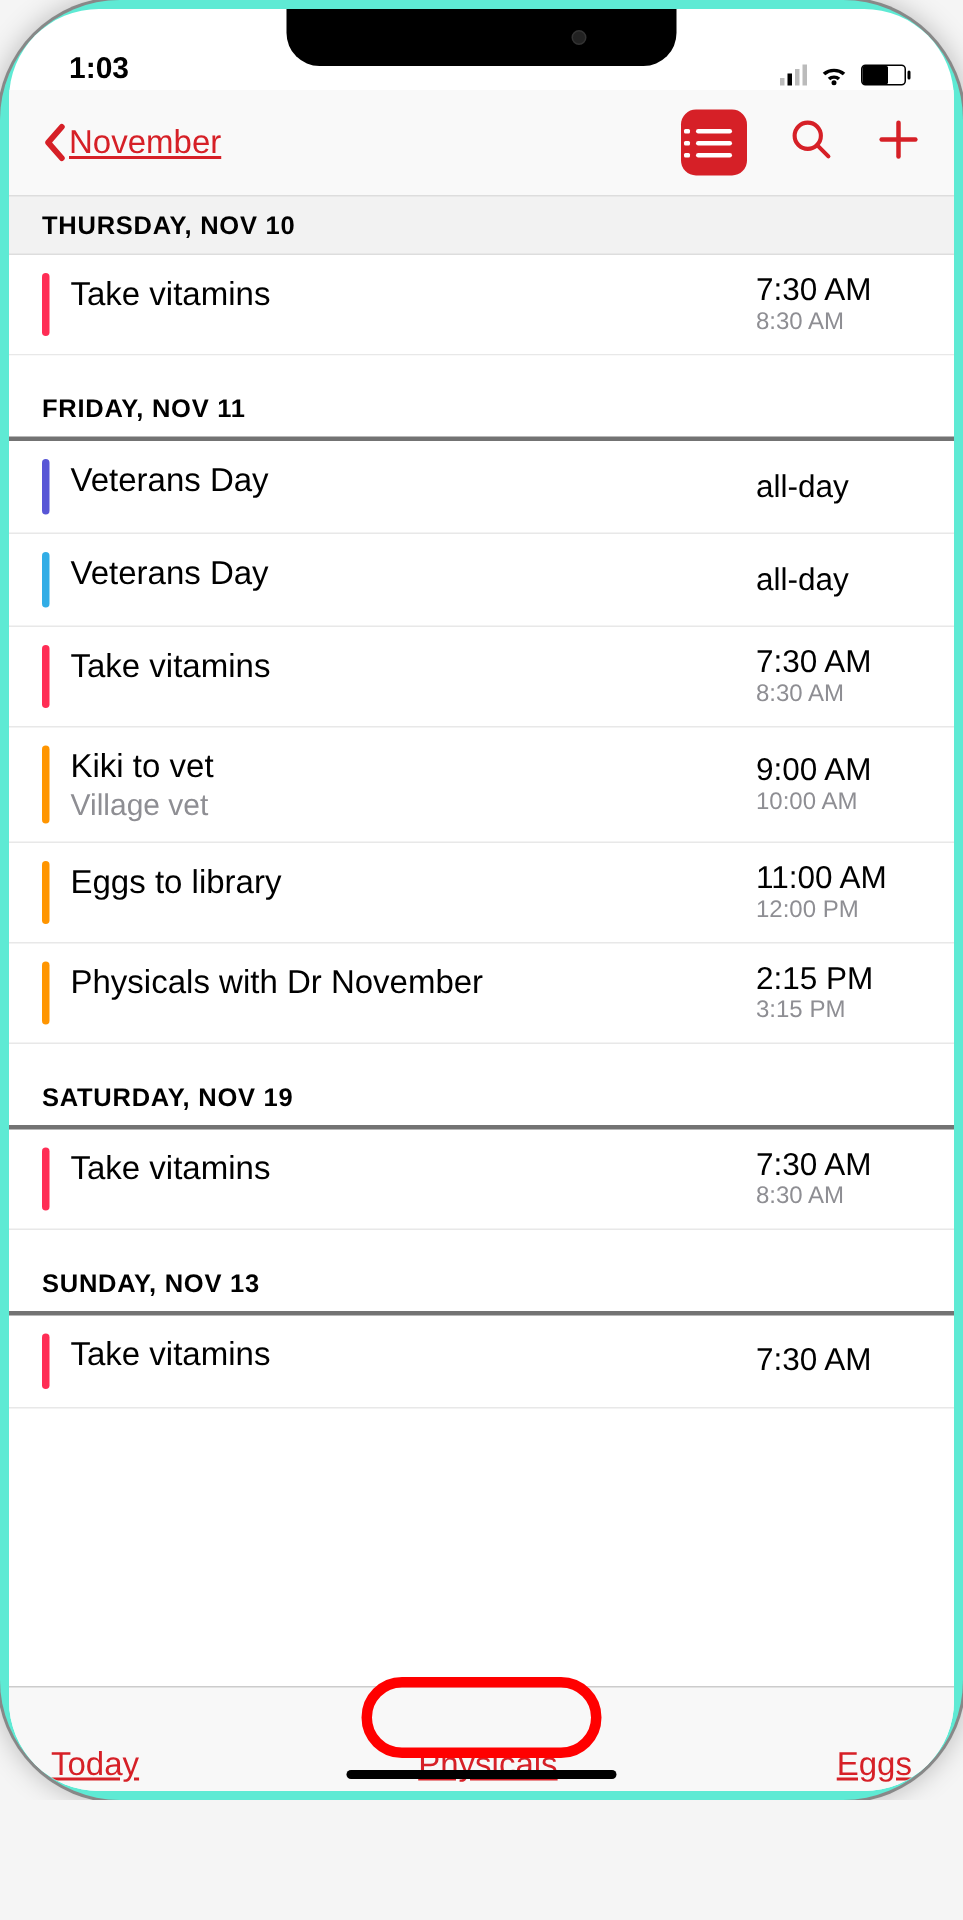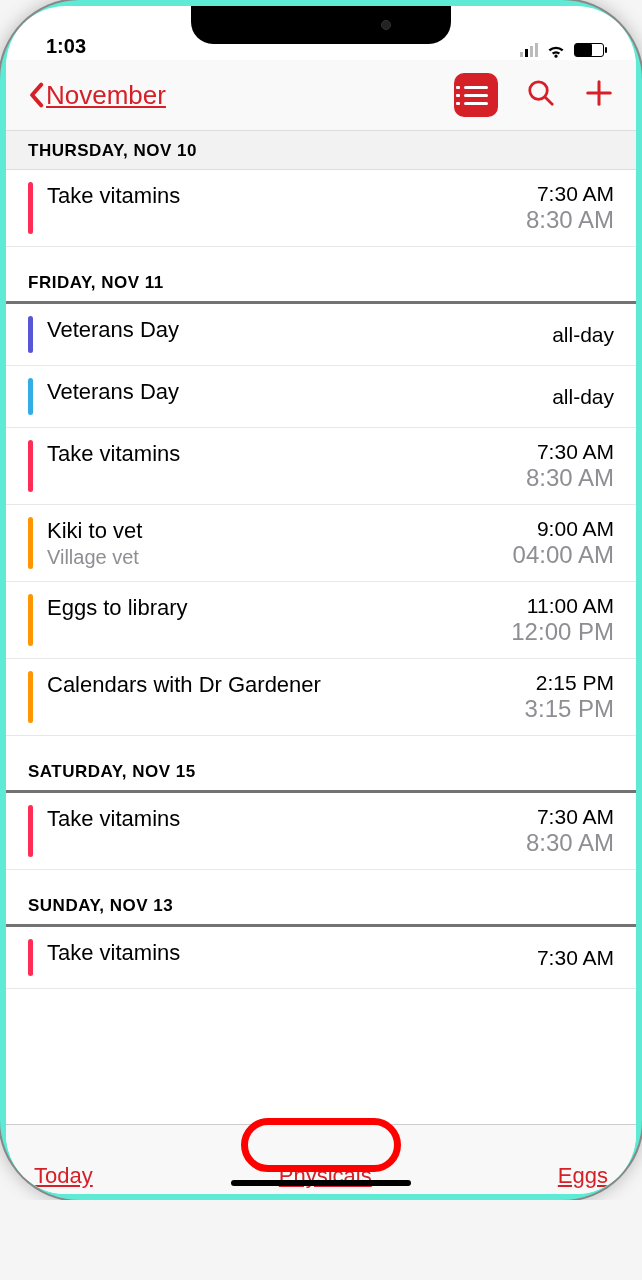--- a/index.html
+++ b/index.html
@@ -67,21 +67,21 @@
   .battery i{display:block;height:100%;width:60%;background:#000;border-radius:1px;}
 
   .nav-bar {
     height: 70px;
     display: flex;
     align-items: center;
     justify-content: space-between;
     padding: 0 22px;
     background: #f9f9f9;
   }
-  .back-btn { display:flex; align-items:center; gap:2px; color:#d62027; font-size:26px;}
+  .back-btn { display:flex; align-items:center; gap:2px; color:#d62027; font-size:22px;}
   .back-btn span { text-decoration: underline; }
   .nav-right { display:flex; align-items:center; gap:28px;}
   .list-view-btn { width:44px; height:44px; background:#d62027; border-radius:10px; display:flex; flex-direction:column; justify-content:center; align-items:center; gap:5px;}
   .list-view-btn i { width:24px; height:3px; background:#fff; border-radius:2px; position:relative;}
   .list-view-btn i::before{content:"";position:absolute;left:-8px;top:0;width:4px;height:3px;background:#fff;border-radius:1px;}
   .icon-btn { color:#d62027; }
 
   .content { position:absolute; top:124px; bottom:70px; left:0; right:0; overflow:hidden; background:#fff;}
   .section-header {
     background:#f2f2f2;
@@ -98,23 +98,23 @@
     display:flex;
     align-items:stretch;
     padding: 12px 22px 12px 22px;
     border-bottom:1px solid #e8e8e8;
     min-height:62px;
   }
   .event-bar { width:5px; border-radius:3px; margin-right:14px; flex-shrink:0;}
   .event-body { flex:1; display:flex; flex-direction:column; justify-content:flex-start;}
   .event-title { font-size:22px; color:#000; line-height:1.3;}
   .event-sub { font-size:20px; color:#8e8e93;}
-  .event-time { text-align:right; display:flex; flex-direction:column; justify-content:center; min-width:110px;}
+  .event-time { display:flex; flex-direction:column; justify-content:center; min-width:110px;}
   .event-time .t1 { font-size:21px; color:#000;}
-  .event-time .t2 { font-size:24px; color:#8e8e93;}
+  .event-time .t2 { font-size:16px; color:#8e8e93;}
 
   .toolbar {
     position:absolute;
     bottom:0; left:0; right:0;
     height:70px;
     background:rgba(248,248,248,0.95);
     border-top:1px solid #ccc;
     display:flex;
     justify-content:space-between;
     align-items:center;
@@ -246,44 +246,44 @@
           </div>
         </div>
         <div class="event-row">
           <div class="event-bar" style="background: rgb(255, 149, 0);"></div>
           <div class="event-body">
             <div class="event-title">Kiki to vet</div>
             <div class="event-sub">Village vet</div>
           </div>
           <div class="event-time">
             <div class="t1">9:00 AM</div>
-            <div class="t2">04:00 AM</div>
+            <div class="t2">10:00 AM</div>
           </div>
         </div>
         <div class="event-row">
           <div class="event-bar" style="background: rgb(255, 149, 0);"></div>
           <div class="event-body">
             <div class="event-title">Eggs to library</div>
           </div>
           <div class="event-time">
             <div class="t1">11:00 AM</div>
             <div class="t2">12:00 PM</div>
           </div>
         </div>
         <div class="event-row">
           <div class="event-bar" style="background: rgb(255, 149, 0);"></div>
           <div class="event-body">
-            <div class="event-title">Calendars with Dr Gardener</div>
+            <div class="event-title">Physicals with Dr November</div>
           </div>
           <div class="event-time">
             <div class="t1">2:15 PM</div>
             <div class="t2">3:15 PM</div>
           </div>
         </div>
-        <div class="section-header plain">SATURDAY, NOV 15</div>
+        <div class="section-header plain">SATURDAY, NOV 19</div>
         <div class="event-row">
           <div class="event-bar" style="background: rgb(255, 45, 85);"></div>
           <div class="event-body">
             <div class="event-title">Take vitamins</div>
           </div>
           <div class="event-time">
             <div class="t1">7:30 AM</div>
             <div class="t2">8:30 AM</div>
           </div>
         </div>

